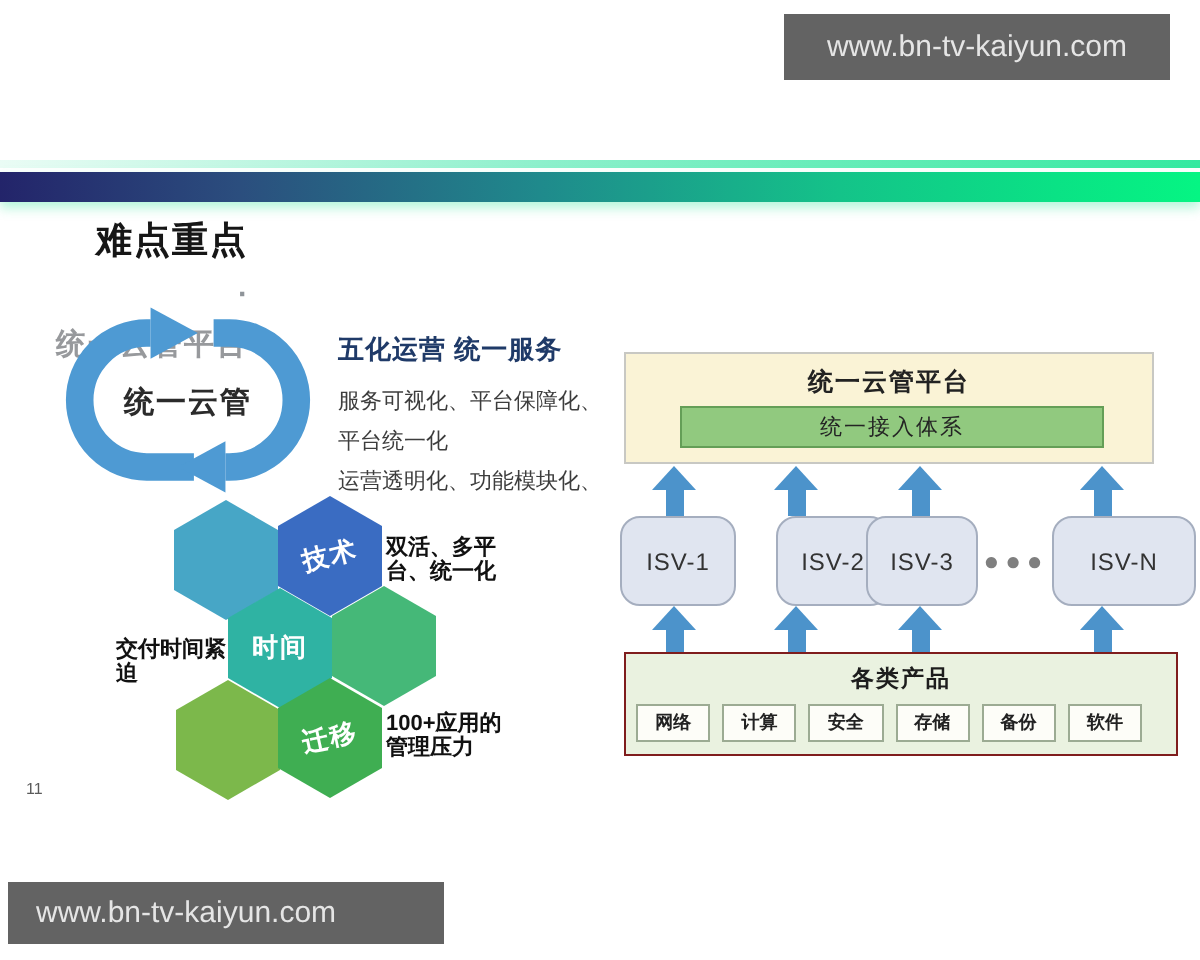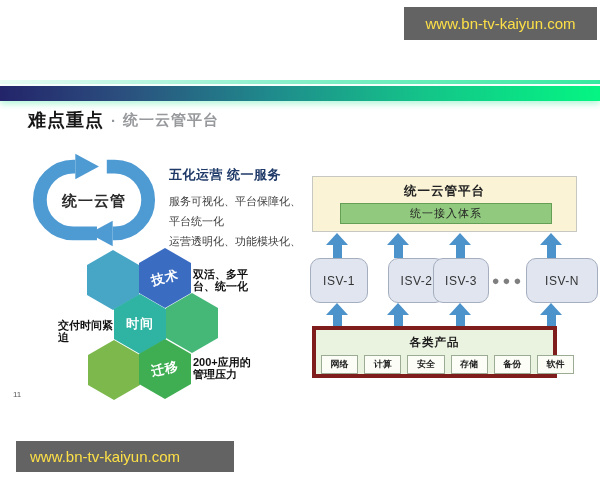--- a/index.html
+++ b/index.html
@@ -1,32 +1,32 @@
 <!DOCTYPE html>
 <html><head>
 <meta charset="utf-8">
 <style>
   html,body{margin:0;padding:0;background:#fff;}
   .slide{position:relative;width:600px;height:480px;background:#ffffff;overflow:hidden;
          font-family:"Liberation Sans","DejaVu Sans",sans-serif;}
 
   
-  .wm{position:absolute;background:#636363;color:#fde047;display:flex;align-items:center;margin-left:12px;}
+  .wm{position:absolute;background:#636363;color:#e5e5e5;display:flex;align-items:center;}
   .wm-top{left:392px;top:7px;width:193px;height:33px;justify-content:center;font-size:15px;}
   .wm-bottom{left:4px;top:441px;width:204px;height:31px;padding-left:14px;font-size:15px;}
 
   
   .grad-thin{position:absolute;left:0;top:80px;width:600px;height:4px;
              background:linear-gradient(90deg,#eafcf5 0%,#8df0cc 45%,#35e9a0 100%);}
   .grad-bar{position:absolute;left:0;top:86px;width:600px;height:15px;
             background:linear-gradient(90deg,#23246a 0%,#2b4e7e 20%,#1f8a8c 45%,#14c389 70%,#0ae285 88%,#05f583 100%);
             box-shadow:0 3px 6px rgba(40,230,150,.35);}
 
   
-  .title-row{position:absolute;left:28px;top:108px;display:flex;align-items:center;gap:7px;}
+  .title-row{position:absolute;left:28px;top:108px;display:flex;align-items:flex-end;gap:7px;flex-direction:column;}
   .t-main{font-size:18px;font-weight:800;color:#161616;letter-spacing:1px;}
   .t-sep{font-size:15px;font-weight:700;color:#8f9499;}
   .t-sub{font-size:15px;font-weight:600;color:#97999c;letter-spacing:1px;}
 
   
   .cycle{position:absolute;left:30px;top:150px;width:128px;height:100px;}
   .cycle svg{position:absolute;left:0;top:0;}
   .cycle-label{position:absolute;left:0;top:42px;width:128px;text-align:center;
                font-size:15px;font-weight:800;color:#2b2b2b;letter-spacing:1px;}
 
@@ -76,22 +76,22 @@
   .isv{position:absolute;top:258px;height:45px;background:#e0e5f0;border:1.5px solid #a5aebf;
        border-radius:10px;box-sizing:border-box;display:flex;align-items:center;justify-content:center;
        font-size:12px;color:#333;letter-spacing:.5px;}
   .isv-0{left:310px;width:58px;}
   .isv-1{left:372px;width:57px;margin-left:16px;}
   .isv-2{left:433px;width:56px;}
   .isv-3{left:526px;width:72px;}
   .isv-dots{position:absolute;left:491px;top:258px;width:34px;height:45px;display:flex;
             align-items:center;justify-content:center;color:#7f7f7f;font-size:13px;letter-spacing:3px;}
 
-  .products-box{position:absolute;left:312px;top:326px;width:245px;height:52px;
-                background:#eaf2e0;border:4px solid #7f1d1d;box-sizing:border-box;}
+  .products-box{position:absolute;left:312px;top:326px;width:277px;height:52px;
+                background:#eaf2e0;border:1px solid #7f1d1d;box-sizing:border-box;}
   .products-title{text-align:center;font-size:11.5px;font-weight:800;color:#1d1d1d;margin-top:5px;letter-spacing:1px;}
   .chips{position:absolute;left:5px;top:25px;width:253px;height:19px;display:flex;gap:6px;}
   .chip{flex:1;background:#fdfdf8;border:1px solid #9cab93;box-sizing:border-box;
         display:flex;align-items:center;justify-content:center;
         font-size:9px;font-weight:700;color:#222;}
 
   .page-num{position:absolute;left:13px;top:390px;font-size:8px;color:#5a5a5a;}
 </style>
 </head>
 <body>
@@ -140,21 +140,21 @@
     </div>
   <div class="hex hex-4" style="background: rgb(124, 184, 75);">
       <span></span>
     </div>
   <div class="hex hex-5" style="background: rgb(63, 174, 82);">
       <span>迁移</span>
     </div>
 
   <div class="note note-tech">双活、多平台、统一化</div>
   <div class="note note-time">交付时间紧迫</div>
-  <div class="note note-migrate">200+应用的管理压力</div>
+  <div class="note note-migrate">100+应用的管理压力</div>
 
   <div class="platform-box">
     <div class="platform-title">统一云管平台</div>
     <div class="access-box">统一接入体系</div>
   </div>
 
   <div class="arrow-up r1 a1">
       <div class="head"></div>
       <div class="stem"></div>
     </div>

